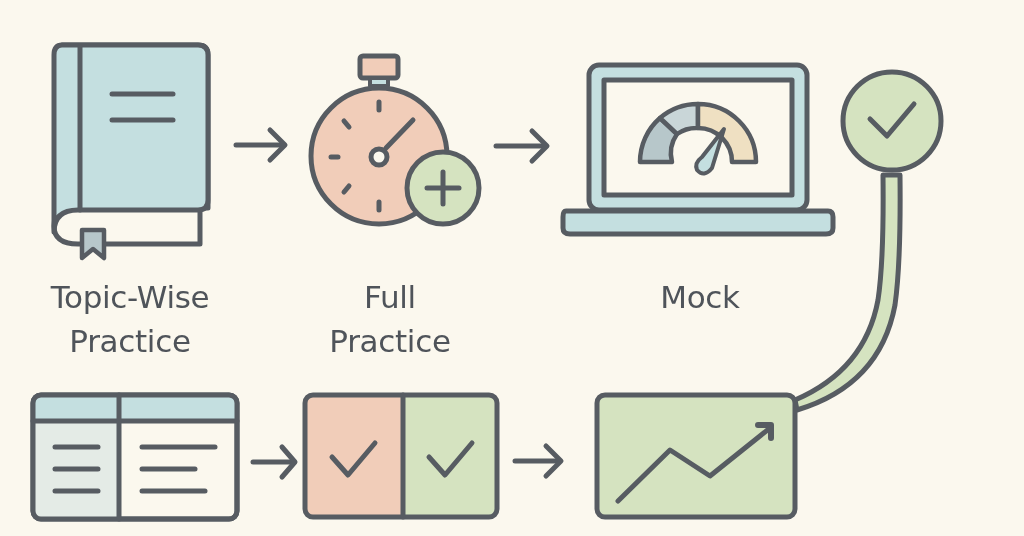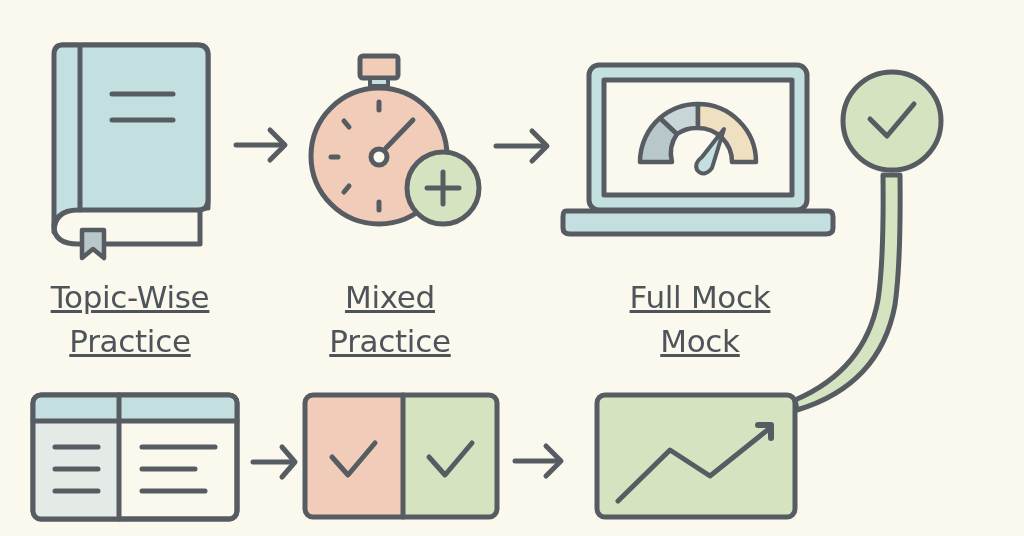--- a/index.html
+++ b/index.html
@@ -24,21 +24,21 @@
     }
     .label {
       position: absolute;
       font-family: "DejaVu Sans", sans-serif;
       font-size: 31px;
       line-height: 44px;
       color: #4f545a;
       text-align: center;
       letter-spacing: -0.3px;
     }
-    .label span { display: block; text-decoration: underline; }
+    .label span { display: block; }
     #label-topic { left: 15px; top: 275px; width: 230px; }
     #label-mixed { left: 285px; top: 275px; width: 210px; }
     #label-mock  { left: 590px; top: 275px; width: 220px; }
   </style>
 </head>
 <body>
 
 <div class="canvas">
   <svg class="art" viewBox="0 0 1024 536" xmlns="http://www.w3.org/2000/svg">
     <g fill="none" stroke="#575c62" stroke-width="5" stroke-linecap="round" stroke-linejoin="round">
@@ -135,20 +135,19 @@
         <polyline points="758,425 771,425 771,438" stroke-width="6"></polyline>
       </g>
     </g>
   </svg>
 
   <div class="label" id="label-topic">
     <span>Topic-Wise</span>
     <span>Practice</span>
   </div>
   <div class="label" id="label-mixed">
-    <span>Mixed</span>
+    <span>Full</span>
     <span>Practice</span>
   </div>
   <div class="label" id="label-mock">
-    <span>Full Mock</span>
     <span>Mock</span>
   </div>
 </div>
 
 </body></html>

